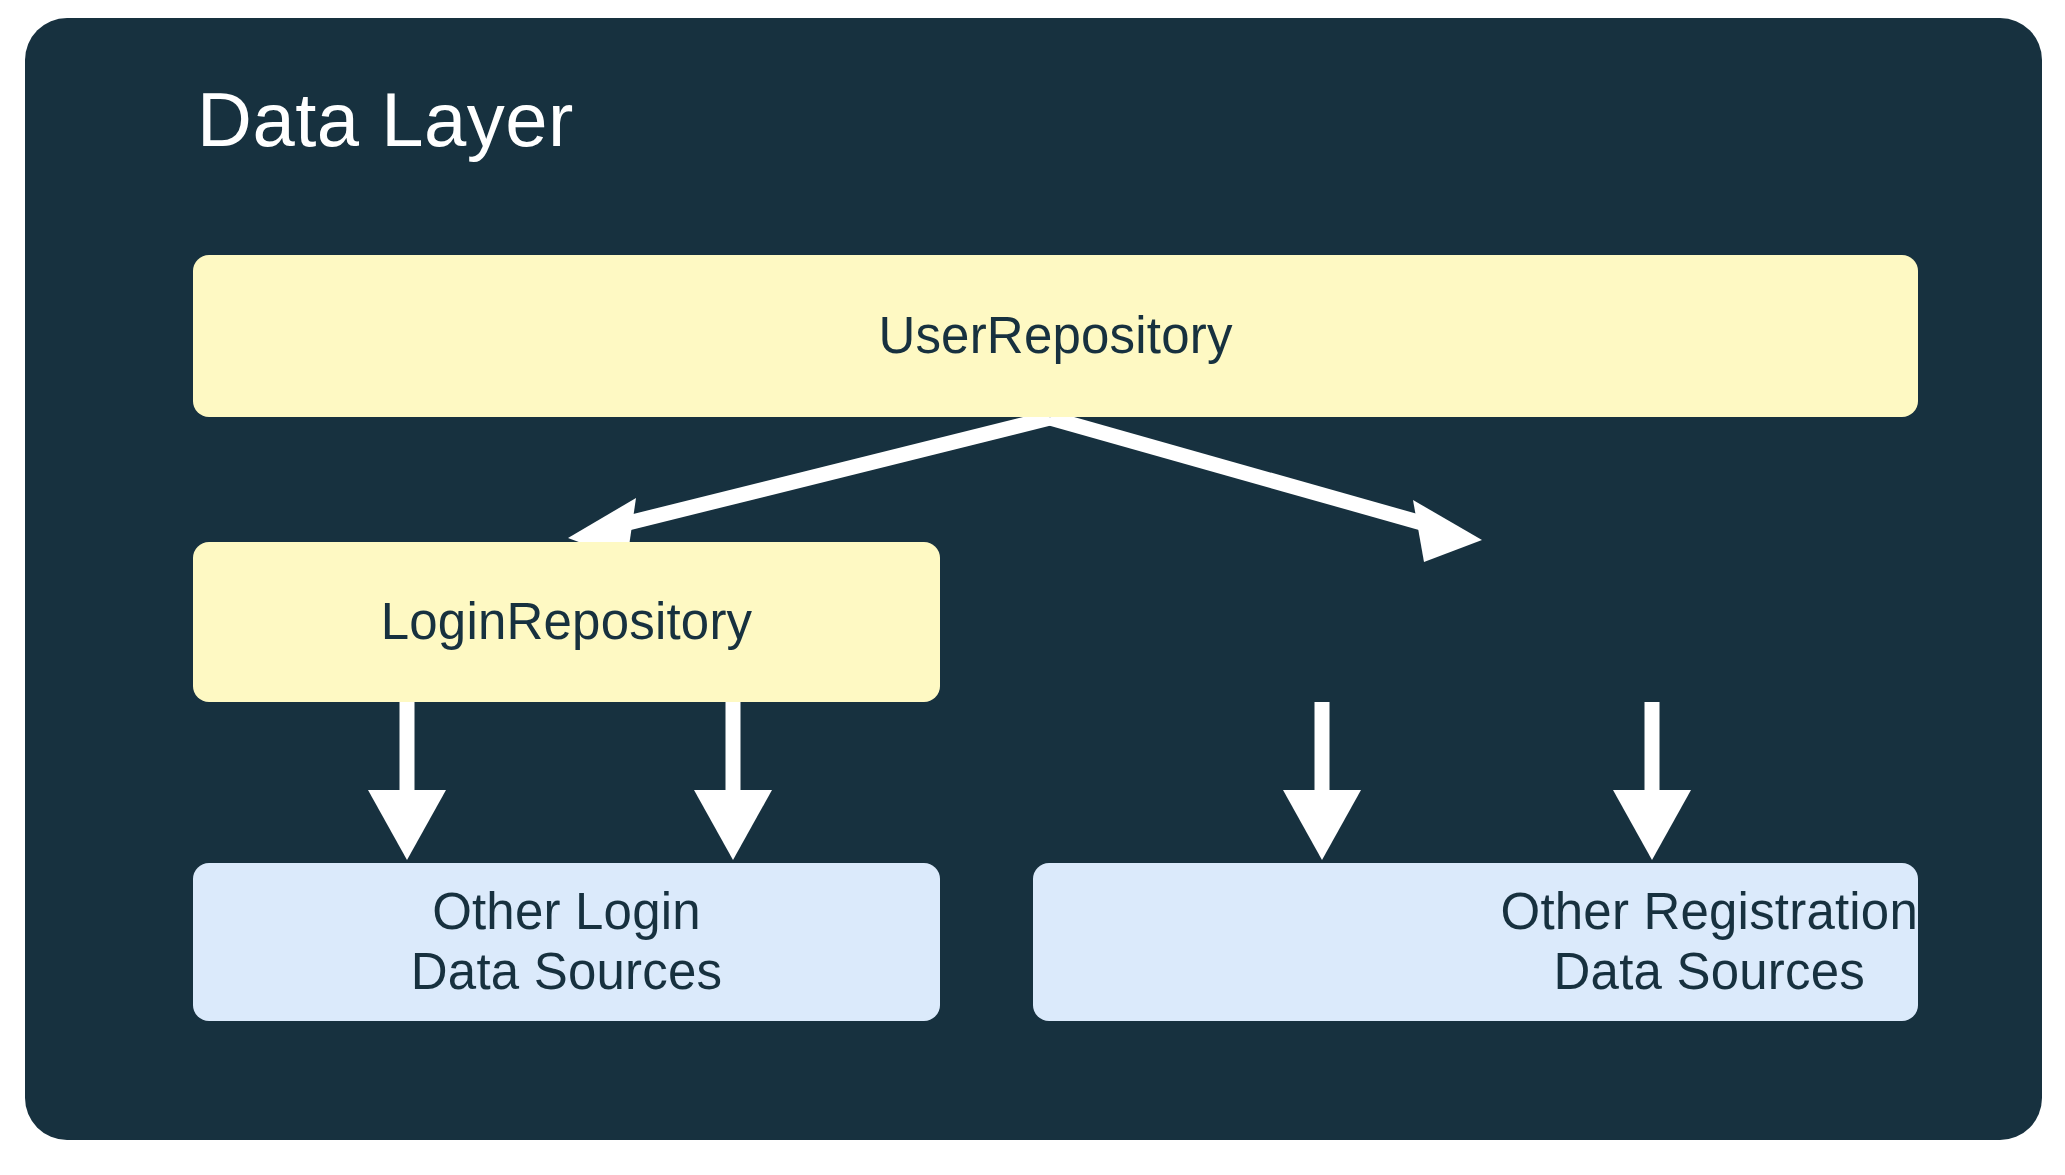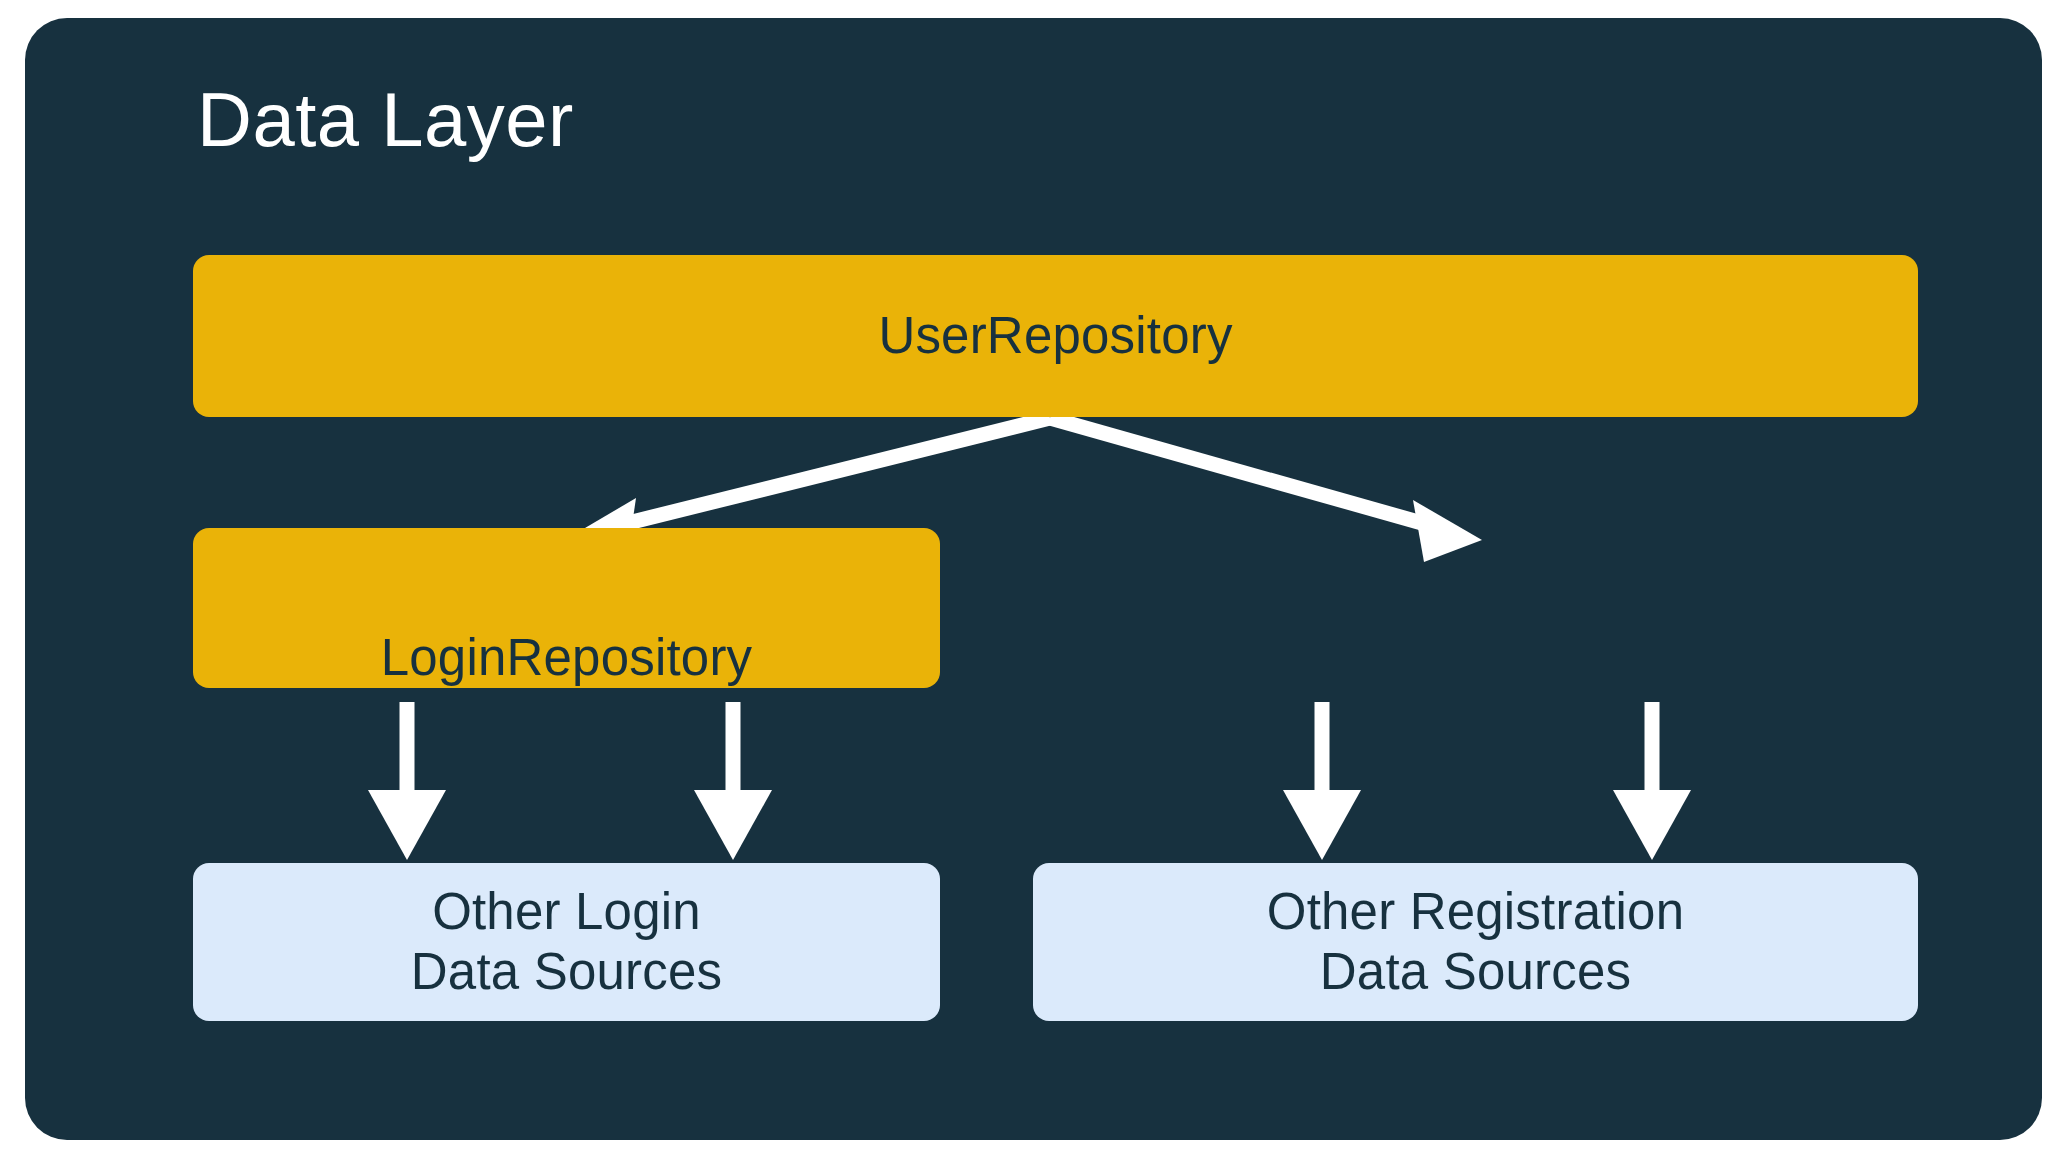--- a/index.html
+++ b/index.html
@@ -59,38 +59,38 @@
     font-size: 51px;
     font-weight: 400;
     line-height: 1.18;
     letter-spacing: 0.2px;
   }
   .node .node-label {
     display: block;
     white-space: pre-line;
   }
 
-  .node-repo { background: #eab308; }
+  .node-repo { background: #fef9c3; }
   .node-source { background: #DBEAFB; }
 
   
   #node-user-repository {
     left: 193px;  top: 255px;  width: 1725px; height: 162px;
   }
   #node-login-repository {
-    left: 193px;  top: 528px;  width: 747px;  height: 160px; align-items: flex-end;
+    left: 193px;  top: 542px;  width: 747px;  height: 160px;
   }
   #node-registration-repository {
     left: 1033px; top: 542px;  width: 885px;  height: 160px;
   }
   #node-other-login-sources {
     left: 193px;  top: 863px;  width: 747px;  height: 158px;
   }
   #node-other-registration-sources {
-    left: 1033px; top: 863px;  width: 885px;  height: 158px;
+    left: 1033px; top: 863px;  width: 885px;  height: 158px; justify-content: flex-end;
   }
 
   
   #connectors {
     position: absolute;
     left: 0;
     top: 0;
     width: 2065px;
     height: 1175px;
     pointer-events: none;

